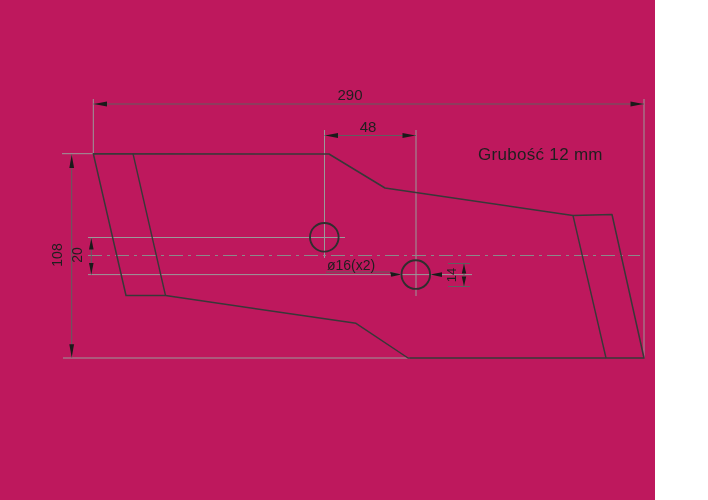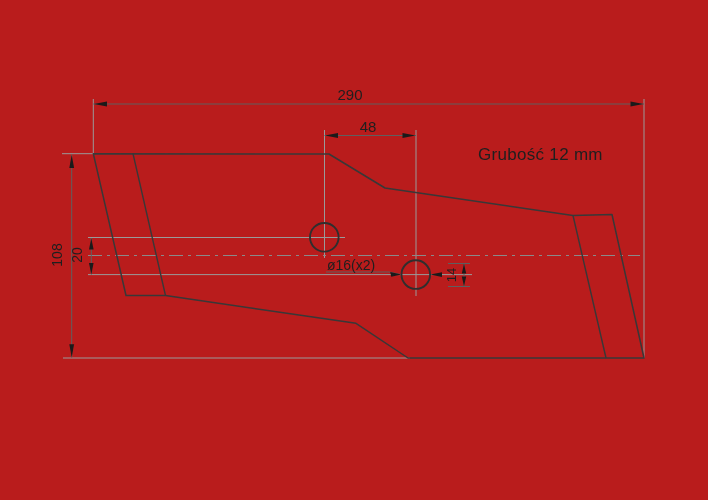--- a/index.html
+++ b/index.html
@@ -1,17 +1,17 @@
 <!DOCTYPE html>
 <html><head>
 <meta charset="utf-8">
 <style>
   html,body{margin:0;padding:0;background:#fff;}
   .canvas-wrap{
-    position:relative;width:708px;height:500px;background:#b91c1c;
+    position:relative;width:655px;height:500px;background:#be185d;
     font-family:"Liberation Sans", sans-serif;overflow:hidden;
   }
   svg text{
     font-family:"Liberation Sans", sans-serif;
     fill:#1f1f1f;
   }
   .dim-text{font-size:15px;}
   .dim-text-small{font-size:14px;}
   .dim-text-tiny{font-size:13px;}
   .note-text{font-size:17px;letter-spacing:0.3px;}

